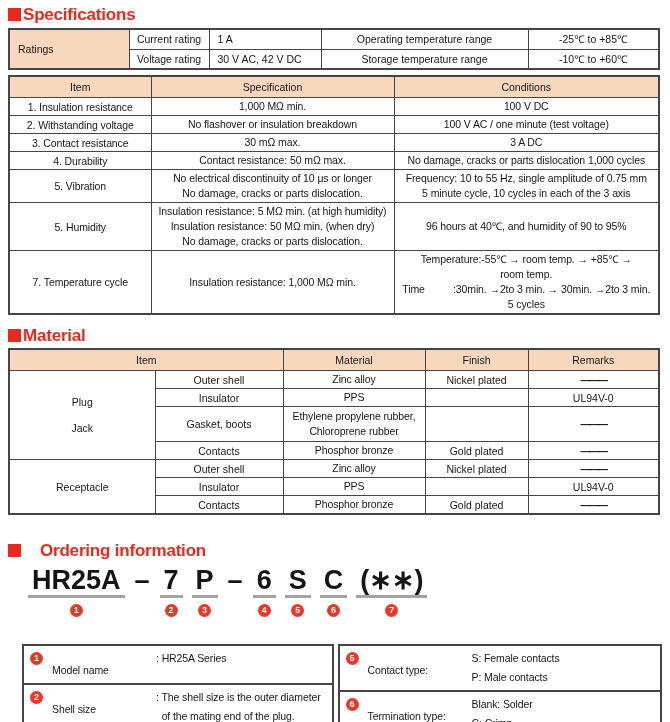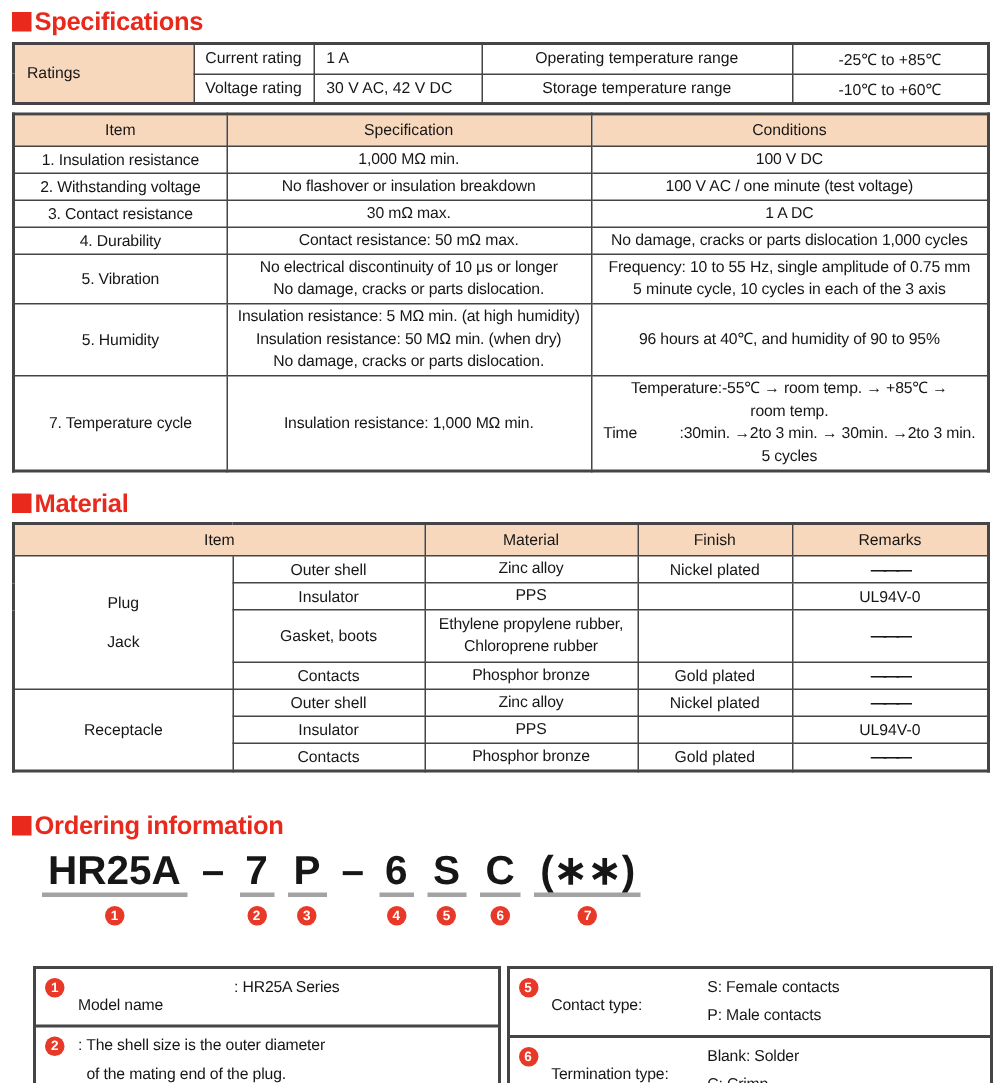--- a/index.html
+++ b/index.html
@@ -53,21 +53,21 @@
   .material-table .r { height: 16px; }
   .material-table .r-tall td { padding-top: 2px; padding-bottom: 2px; }
   .group-cell { text-align: center; }
   .group-cell .g2 { margin-top: 14px; }
   .part-cell { text-align: center; }
   .fin-cell { text-align: center; }
   .rem-cell { text-align: center; }
   .dashline { letter-spacing: -2px; font-weight: bold; }
 
   
-  .ordering-title { margin-top: 26px; }
+  .ordering-title { margin-top: 26px; gap: 17px; }
   .part-number { display: flex; align-items: flex-start; margin: 7px 0 0 20px; gap: 9px; }
   .pn-seg { display: flex; flex-direction: column; align-items: center; }
   .pn-text {
     font-size: 27px; font-weight: bold; line-height: 26px;
     border-bottom: 3px solid #a3a3a3; padding: 0 4px 2px 4px;
   }
   .pn-dash { font-size: 27px; font-weight: bold; line-height: 26px; padding: 0 1px; }
   .circ {
     width: 13px; height: 13px; border-radius: 50%;
     background: #e73828; color: #fff; font-size: 9px; font-weight: bold;
@@ -154,21 +154,21 @@
         <td>
             <div class="ln">100 V AC / one minute (test voltage)</div>
           </td>
       </tr>
       <tr class="r1">
         <td class="item">3. Contact resistance</td>
         <td>
             <div class="ln">30 mΩ max.</div>
           </td>
         <td>
-            <div class="ln">1 A DC</div>
+            <div class="ln">3 A DC</div>
           </td>
       </tr>
       <tr class="r1">
         <td class="item">4. Durability</td>
         <td>
             <div class="ln">Contact resistance: 50 mΩ max.</div>
           </td>
         <td>
             <div class="ln">No damage, cracks or parts dislocation 1,000 cycles</div>
           </td>
@@ -347,20 +347,21 @@
           </span>
         <span class="llabel">Model name</span>
         <span class="lval">
           <div class="ln">: HR25A Series</div>
         </span>
       </div>
       <div class="lrow">
         <span class="lnum">
             <span class="circ">2</span>
           </span>
+        <span class="llabel">Shell size</span>
         <span class="lval">
           <div class="ln">: The shell size is the outer diameter</div>
           <div class="ln">&nbsp;&nbsp;of the mating end of the plug.</div>
         </span>
       </div>
       <div class="lrow">
         <span class="lnum">
             <span class="circ">3</span>
           </span>
         <span class="llabel">Connector type:</span>

